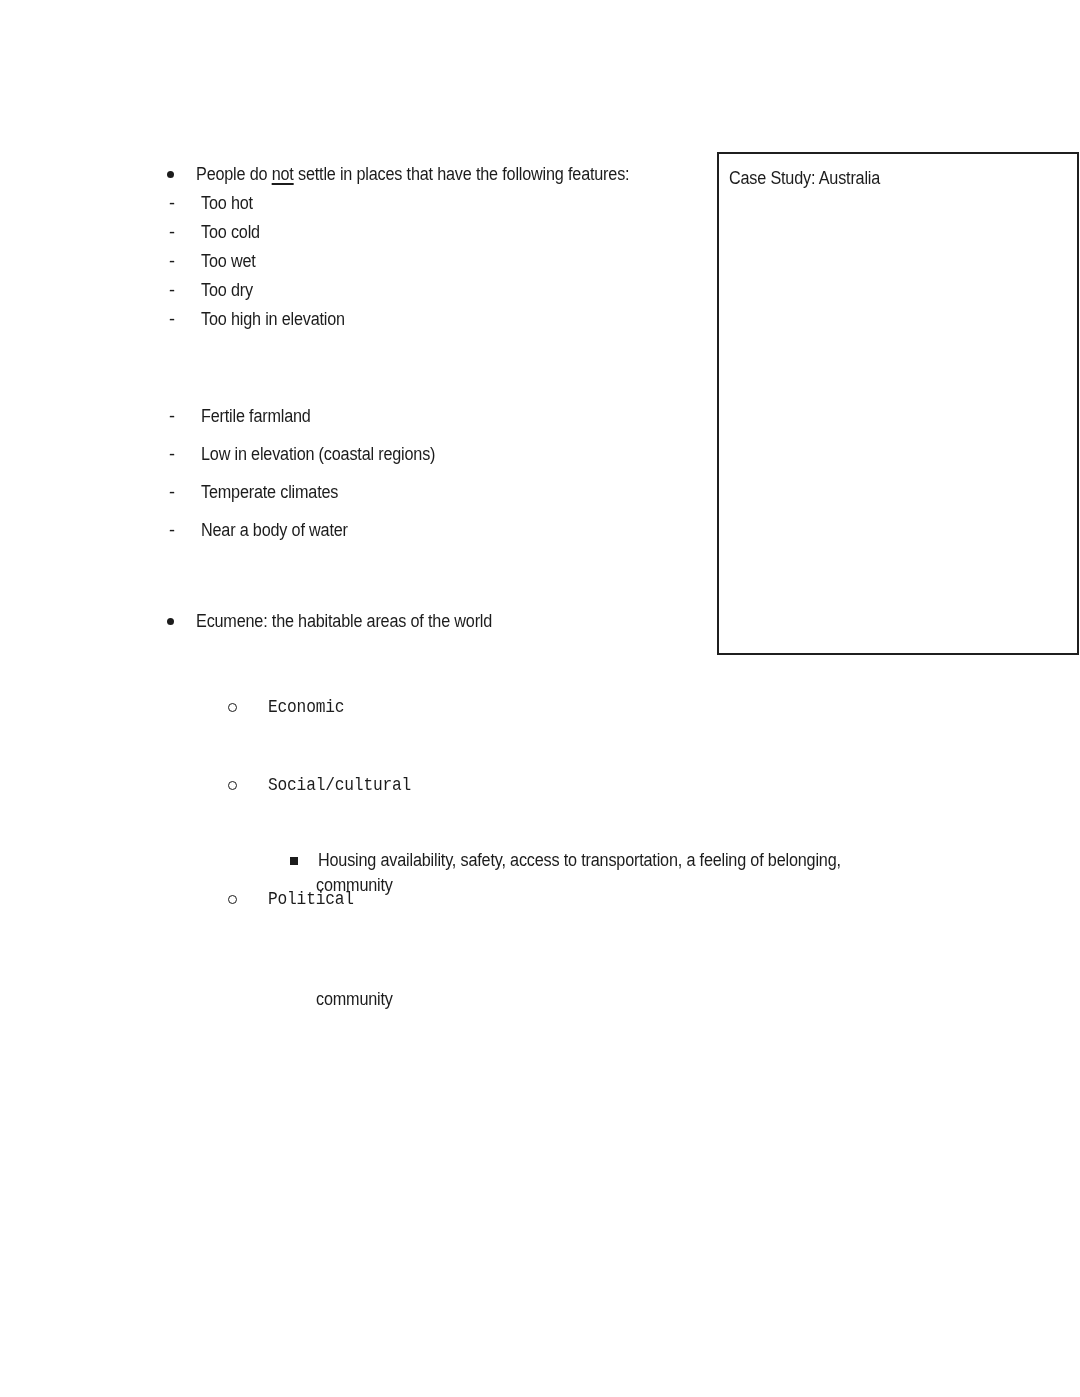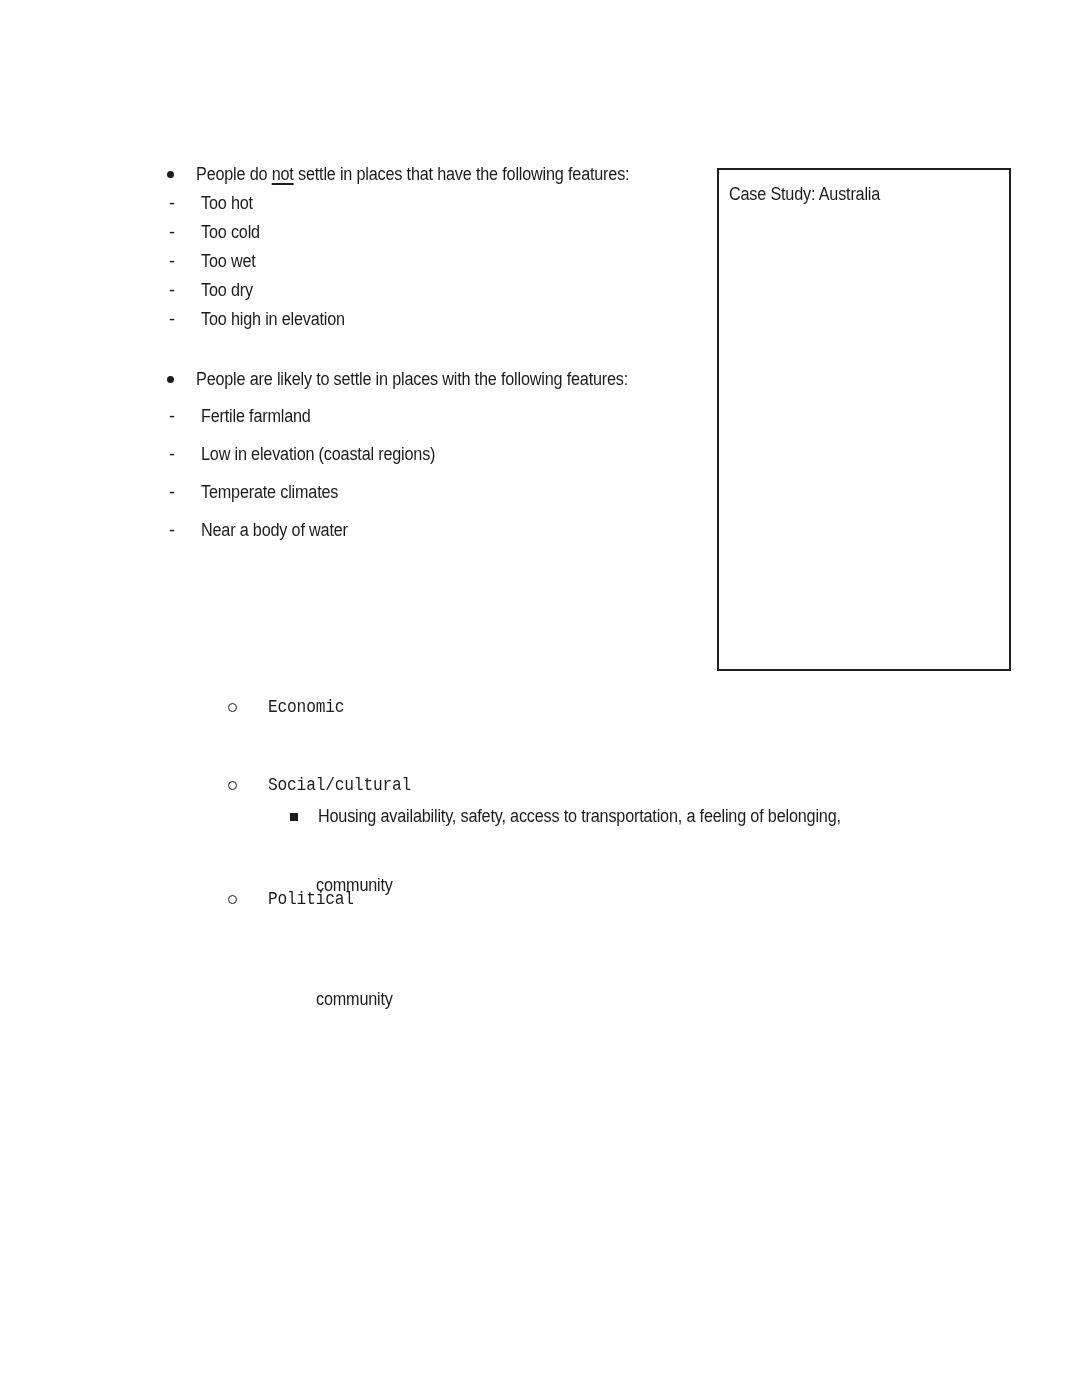--- a/index.html
+++ b/index.html
@@ -57,22 +57,22 @@
     position: absolute; left: -28px; top: 11px; width: 8px; height: 8px;
     background: var(--text);
   }
   .u {
     text-decoration: underline;
     text-underline-offset: 3px;
     text-decoration-thickness: 1.5px;
   }
   .case-box {
     position: absolute;
-    left: 717px; top: 168px;
-    width: 294px; height: 503px;
+    left: 717px; top: 152px;
+    width: 362px; height: 503px;
     border: 2px solid var(--box-border);
     background: var(--background);
     text-align: center;
   }
   .case-box .ttl {
     position: absolute; left: 10px; top: 10px;
     height: 29px; line-height: 29px; font-size: 18px;
     letter-spacing: -0.2px; white-space: nowrap;
   }
 </style>
@@ -100,54 +100,54 @@
   </div>
   <div class="ln ld" style="top:276px">
     <span class="mk-dash">-</span>
     <span class="txt">Too dry</span>
   </div>
   <div class="ln ld" style="top:305px">
     <span class="mk-dash">-</span>
     <span class="txt">Too high in elevation</span>
   </div>
 
-  <div class="ln l1" style="top:365px">
-    <span class="mk-disc"></span>
-    <span class="txt">People are likely to settle in places with the following features:</span>
-  </div>
 
   <div class="ln ld" style="top:402px">
     <span class="mk-dash">-</span>
     <span class="txt">Fertile farmland</span>
   </div>
   <div class="ln ld" style="top:440px">
     <span class="mk-dash">-</span>
     <span class="txt">Low in elevation (coastal regions)</span>
   </div>
   <div class="ln ld" style="top:478px">
     <span class="mk-dash">-</span>
     <span class="txt">Temperate climates</span>
   </div>
   <div class="ln ld" style="top:516px">
     <span class="mk-dash">-</span>
     <span class="txt">Near a body of water</span>
   </div>
 
+  <div class="ln l1" style="top:607px">
+    <span class="mk-disc"></span>
+    <span class="txt">Ecumene: the habitable areas of the world</span>
+  </div>
 
 
   <div class="ln l3" style="top:693px">
     <span class="mk-circle"></span>
     <span class="txt">Economic</span>
   </div>
 
   <div class="ln l3" style="top:771px">
     <span class="mk-circle"></span>
     <span class="txt">Social/cultural</span>
   </div>
-  <div class="ln l4" style="top:802px">
+  <div class="ln l4" style="top:846px">
     <span class="mk-square"></span>
     <span class="txt">Housing availability, safety, access to transportation, a feeling of belonging,</span>
   </div>
   <div class="ln l4c" style="top:847px">
     <span class="txt">community</span>
   </div>
 
   <div class="ln l3" style="top:885px">
     <span class="mk-circle"></span>
     <span class="txt">Political</span>

